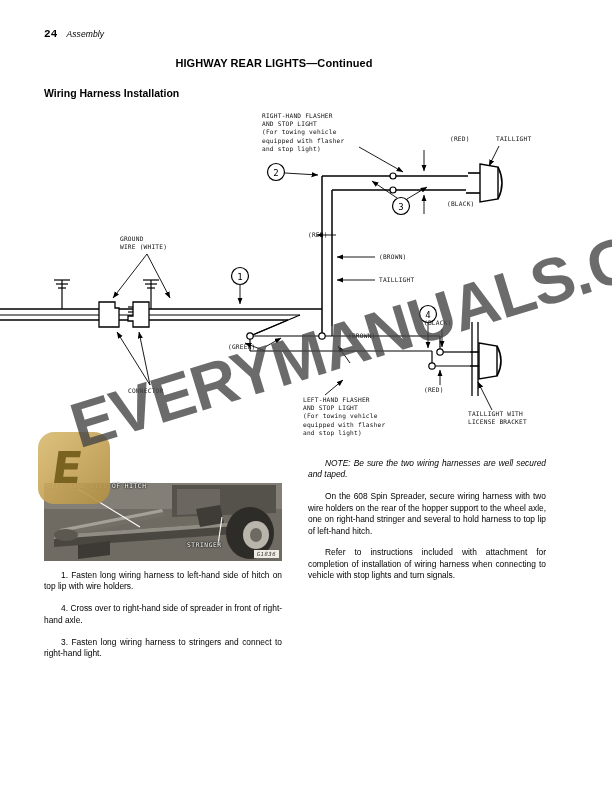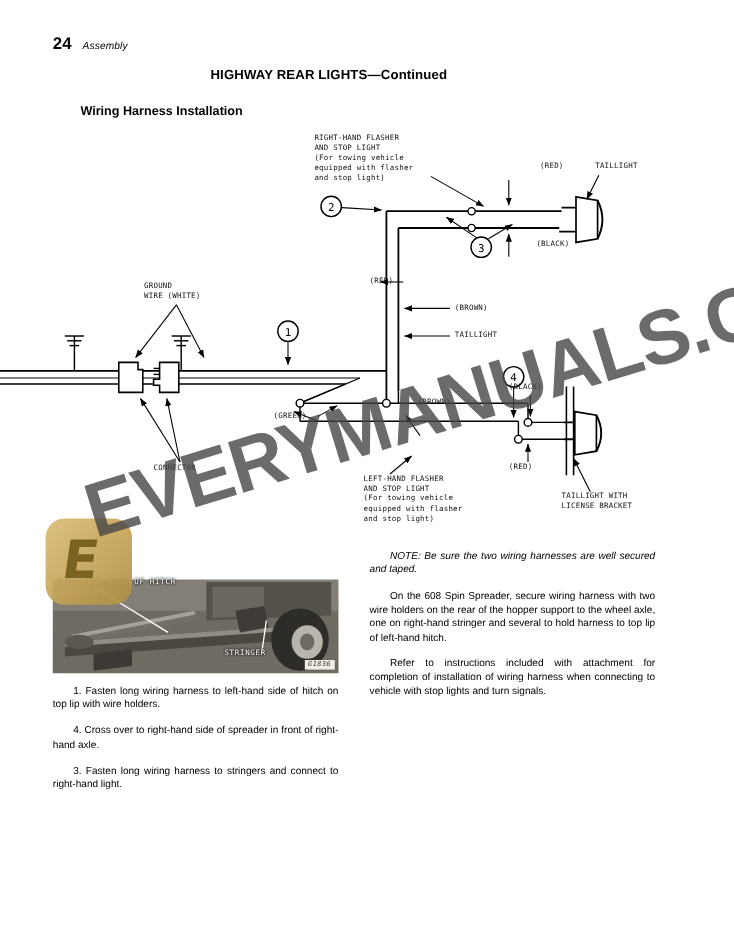--- a/index.html
+++ b/index.html
@@ -21,42 +21,42 @@
 
   
   .hdr-line {
     position: absolute;
     left: 44px; top: 28px;
     font-size: 8.5px;
     letter-spacing: 0.1px;
   }
   .hdr-num {
     font-weight: bold;
-    font-size: 14px;
+    font-size: 11px;
+    font-family: Liberation Mono, monospace;
   }
   .hdr-sec {
     font-style: italic;
     font-size: 8.5px;
     margin-left: 9px;
   }
   .doc-title {
     position: absolute;
     left: 0; top: 57px;
     width: 548px;
     text-align: center;
     font-weight: bold;
     font-size: 11px;
     letter-spacing: 0.1px;
   }
   .sub-title {
     position: absolute;
     left: 44px; top: 87px;
     font-weight: bold;
     font-size: 10.5px;
-    margin-left: 23px;
   }
 
   
   .diagram {
     position: absolute;
     left: 0; top: 104px;
     width: 612px; height: 340px;
   }
   .dlabel {
     position: absolute;

